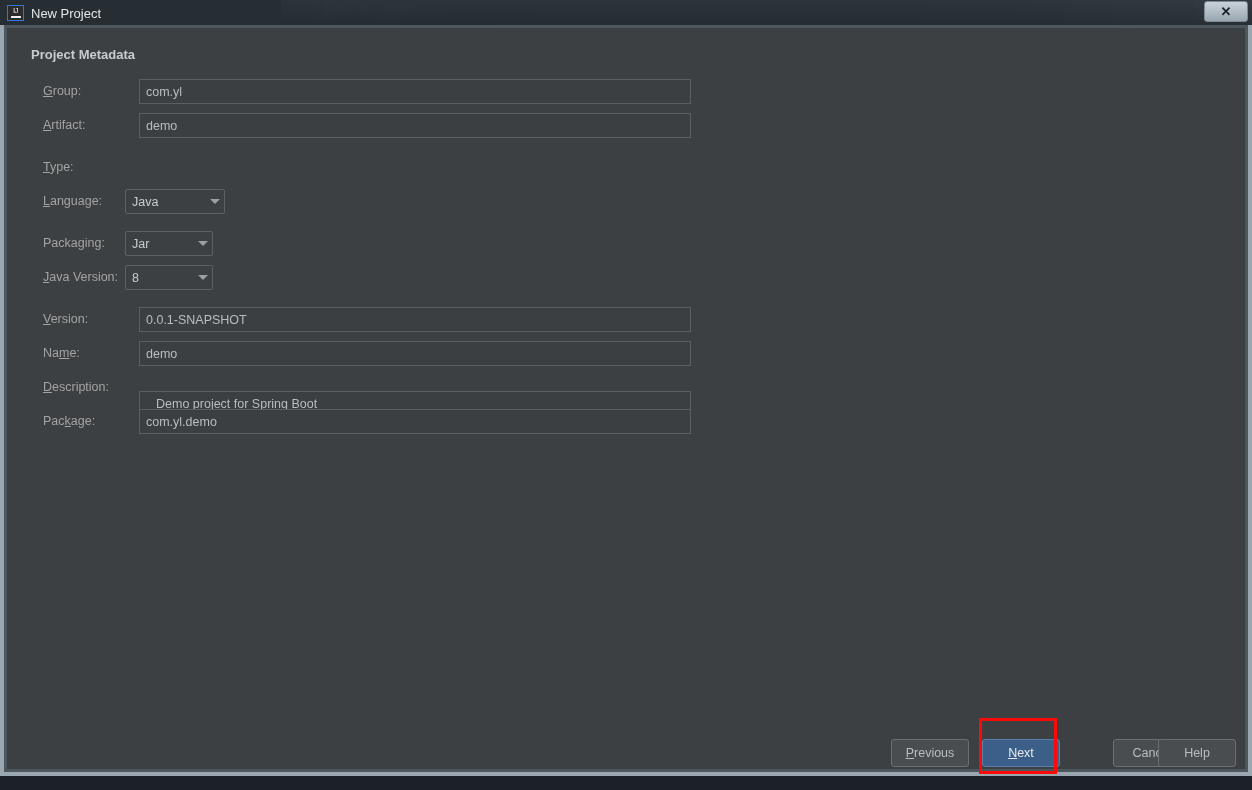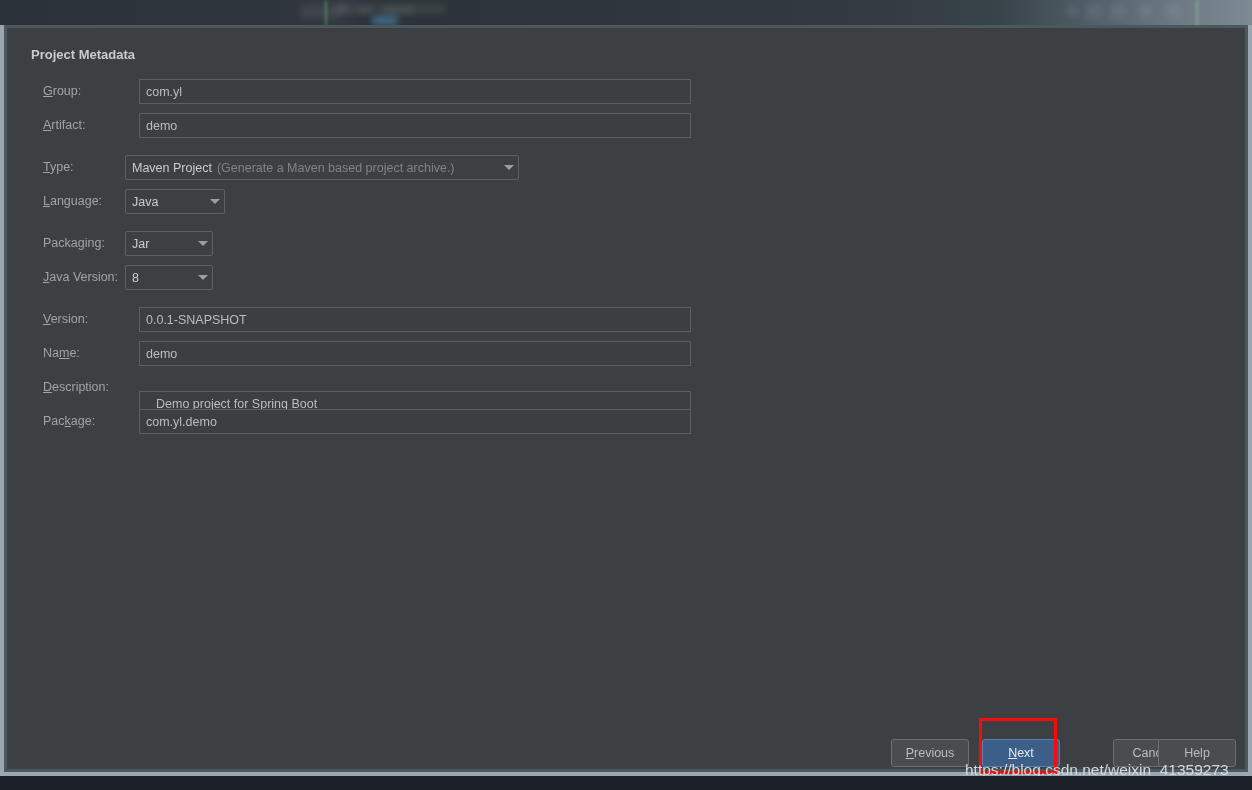--- a/index.html
+++ b/index.html
@@ -264,40 +264,45 @@
   <div class="bg-blob" style="left:1066px; top:6px; width:12px; height:10px;"></div>
   <div class="bg-blob" style="left:1086px; top:4px; width:16px; height:14px;"></div>
   <div class="bg-blob" style="left:1110px; top:4px; width:16px; height:14px;"></div>
   <div class="bg-blob" style="left:1138px; top:4px; width:14px; height:14px;"></div>
   <div class="bg-blob" style="left:1166px; top:5px; width:14px; height:12px;"></div>
   <div class="bg-green-line" style="left:1196px; background:rgba(150,210,170,0.5);"></div>
 </div>
 
 <div class="window-frame">
 
+  <div class="title-bar">
+    <div class="title-left">
+      <span class="app-icon">
+        <span class="ij-text">IJ</span>
+        <span class="ij-bar"></span>
+      </span>
+      <span class="title-text">New Project</span>
+    </div>
+    <div class="close-btn">✕</div>
+  </div>
 
   <div class="frame-outer"></div>
   <div class="frame-inner"></div>
 
   <div class="dialog">
 
     <div class="section-title">Project Metadata</div>
 
     <div class="f-label" style="top:51px;"><u>G</u><span>roup:</span></div>
     <input class="text-input" style="top: 51px;" type="text" value="com.yl">
 
     <div class="f-label" style="top:85px;"><u>A</u><span>rtifact:</span></div>
     <input class="text-input" style="top: 85px;" type="text" value="demo">
 
     <div class="f-label" style="top:127px;"><u>T</u><span>ype:</span></div>
-    <div class="combo" style="top:127px; width:394px;">
-      <span class="combo-val">Maven Project</span>
-      <span class="combo-hint">(Generate a Maven based project archive.)</span>
-      <span class="arrow"></span>
-    </div>
 
     <div class="f-label" style="top:161px;"><u>L</u><span>anguage:</span></div>
     <div class="combo" style="top:161px; width:100px;">
       <span class="combo-val">Java</span>
       <span class="arrow"></span>
     </div>
 
     <div class="f-label" style="top:203px;"><span>Packa</span><u>g</u><span>ing:</span></div>
     <div class="combo" style="top:203px; width:88px;">
       <span class="combo-val">Jar</span>
@@ -337,17 +342,16 @@
       </div>
 
     <div class="btn" style="left:1151px; top:711px; width:78px;">
         <span>Help</span>
       </div>
 
   </div>
 
   <div class="annot-rect" style="left:979px; top:718px; width:78px; height:56px;"></div>
 
-  <div class="watermark" style="left:965px; top:761px;">https://blog.csdn.net/weixin_41359273</div>
 
 </div>
 
 <div class="bottom-strip"></div>
 
 </body></html>

